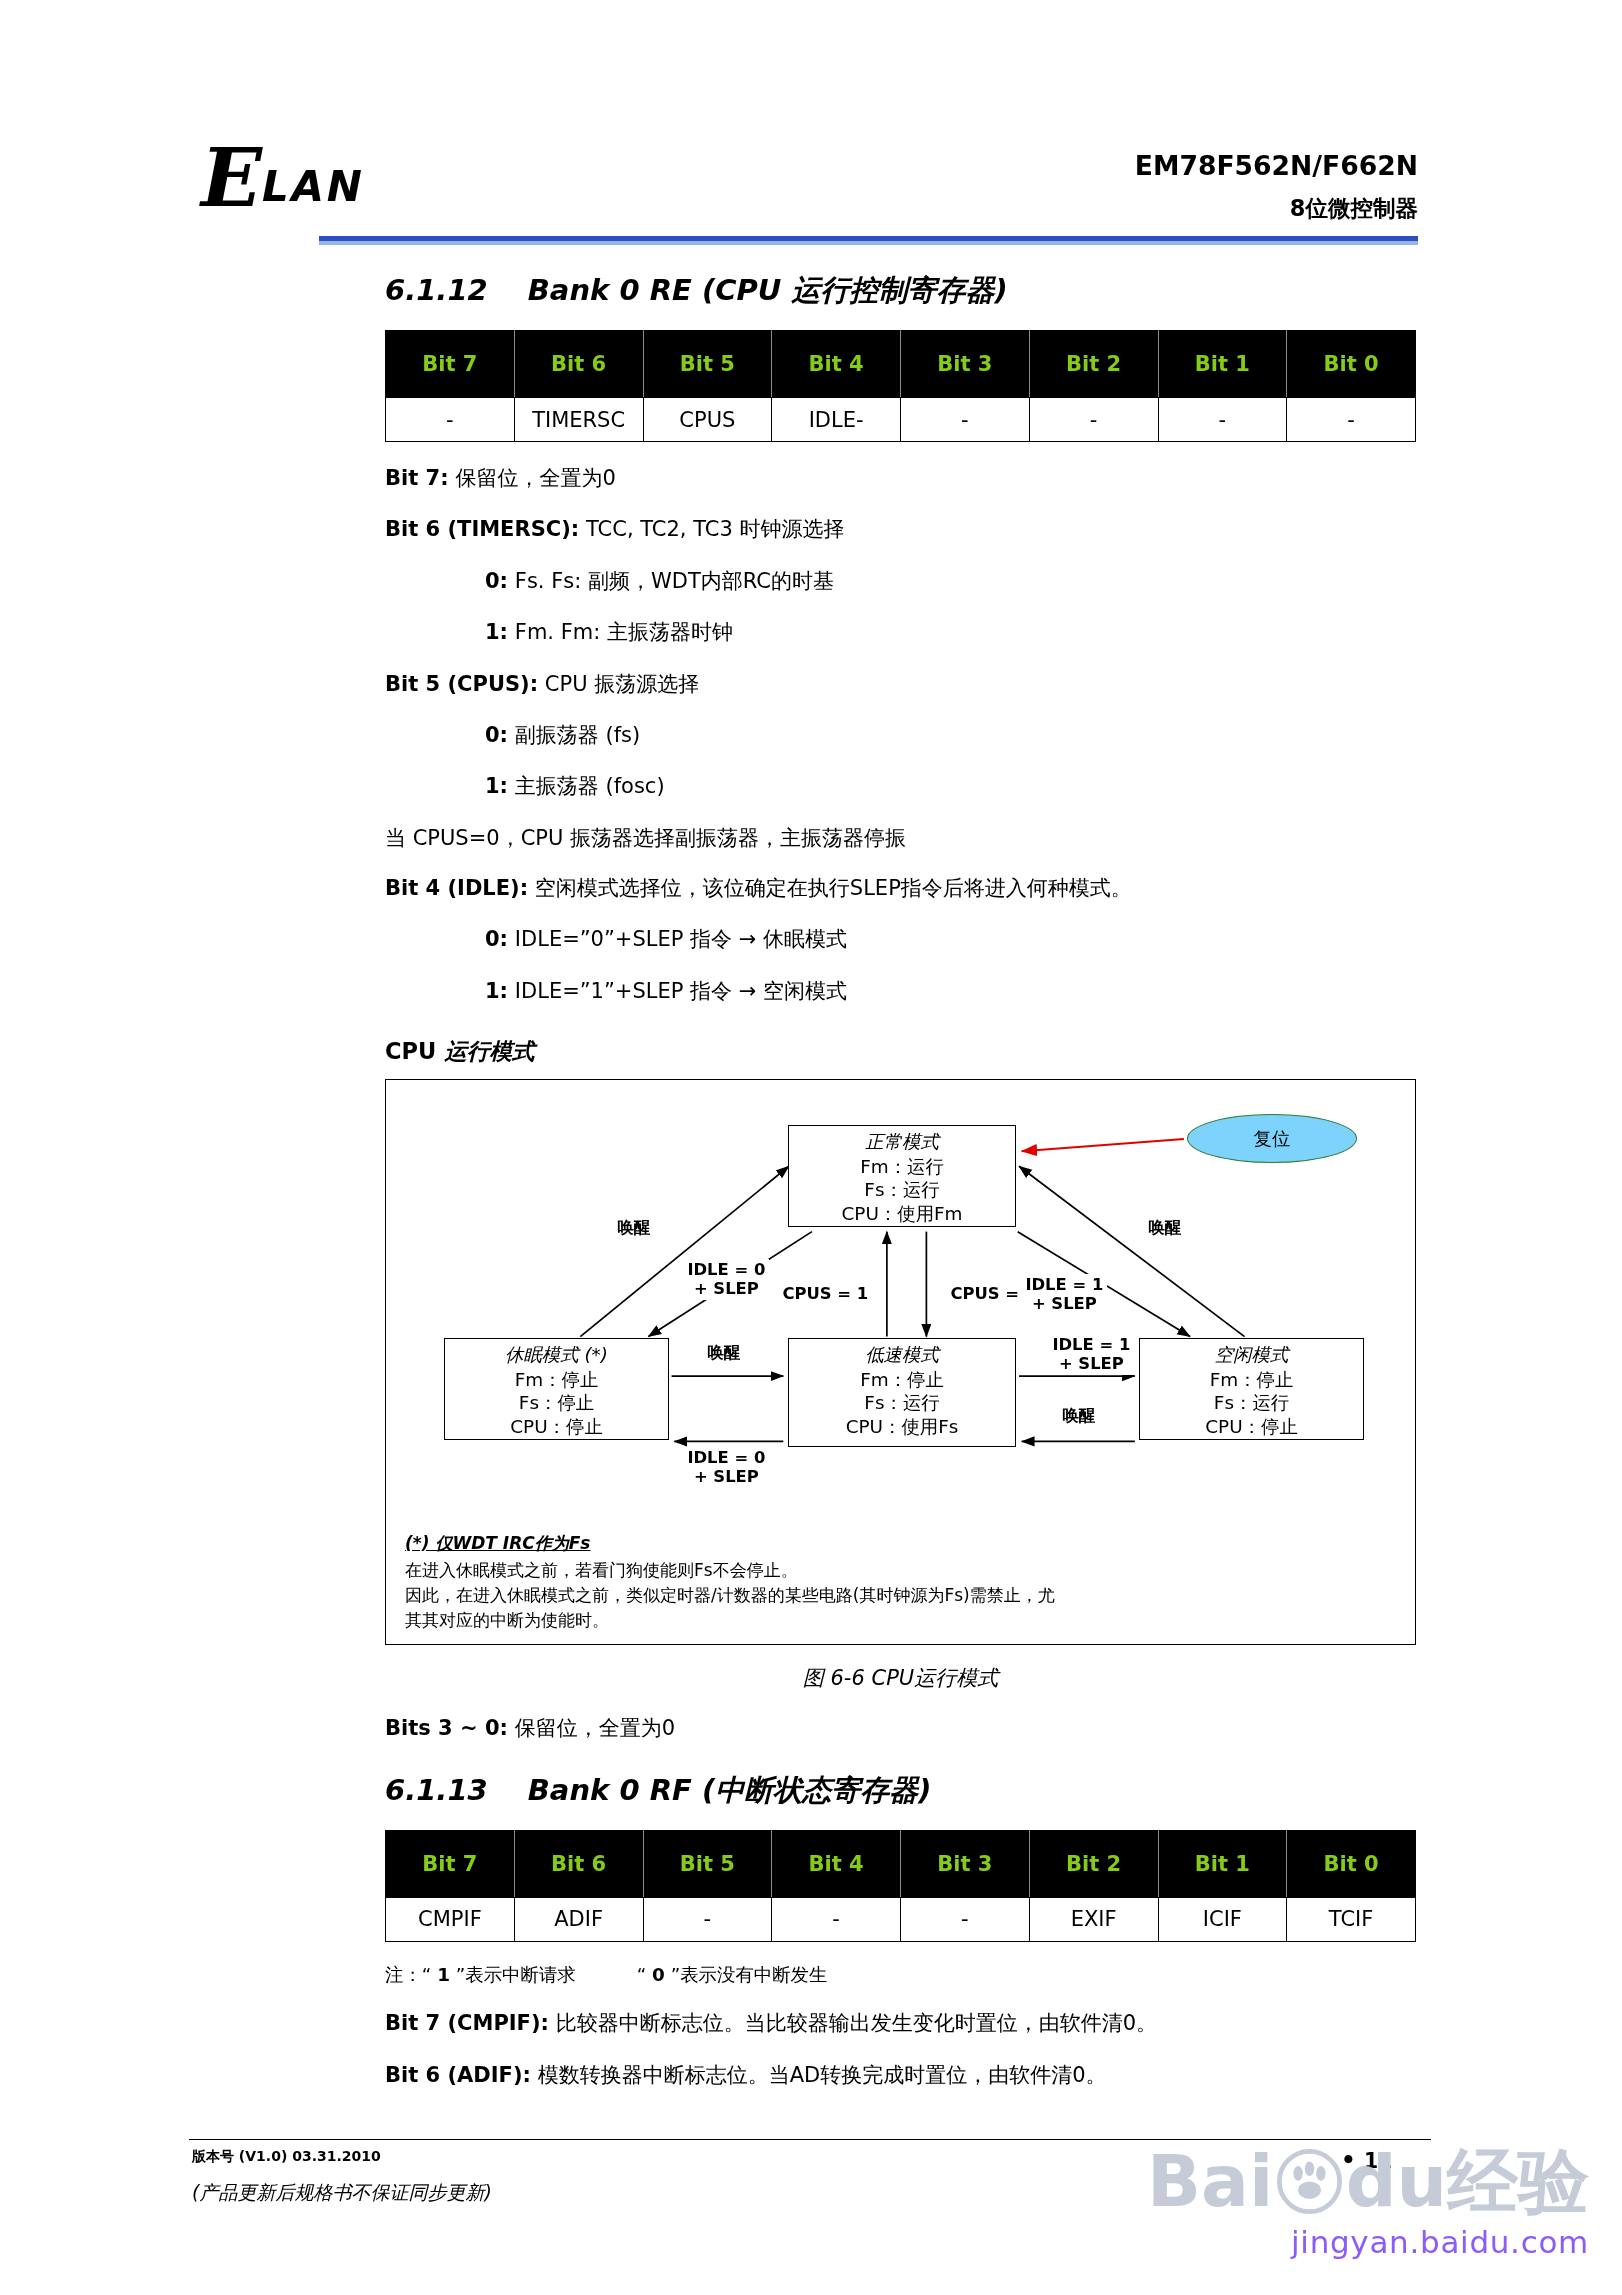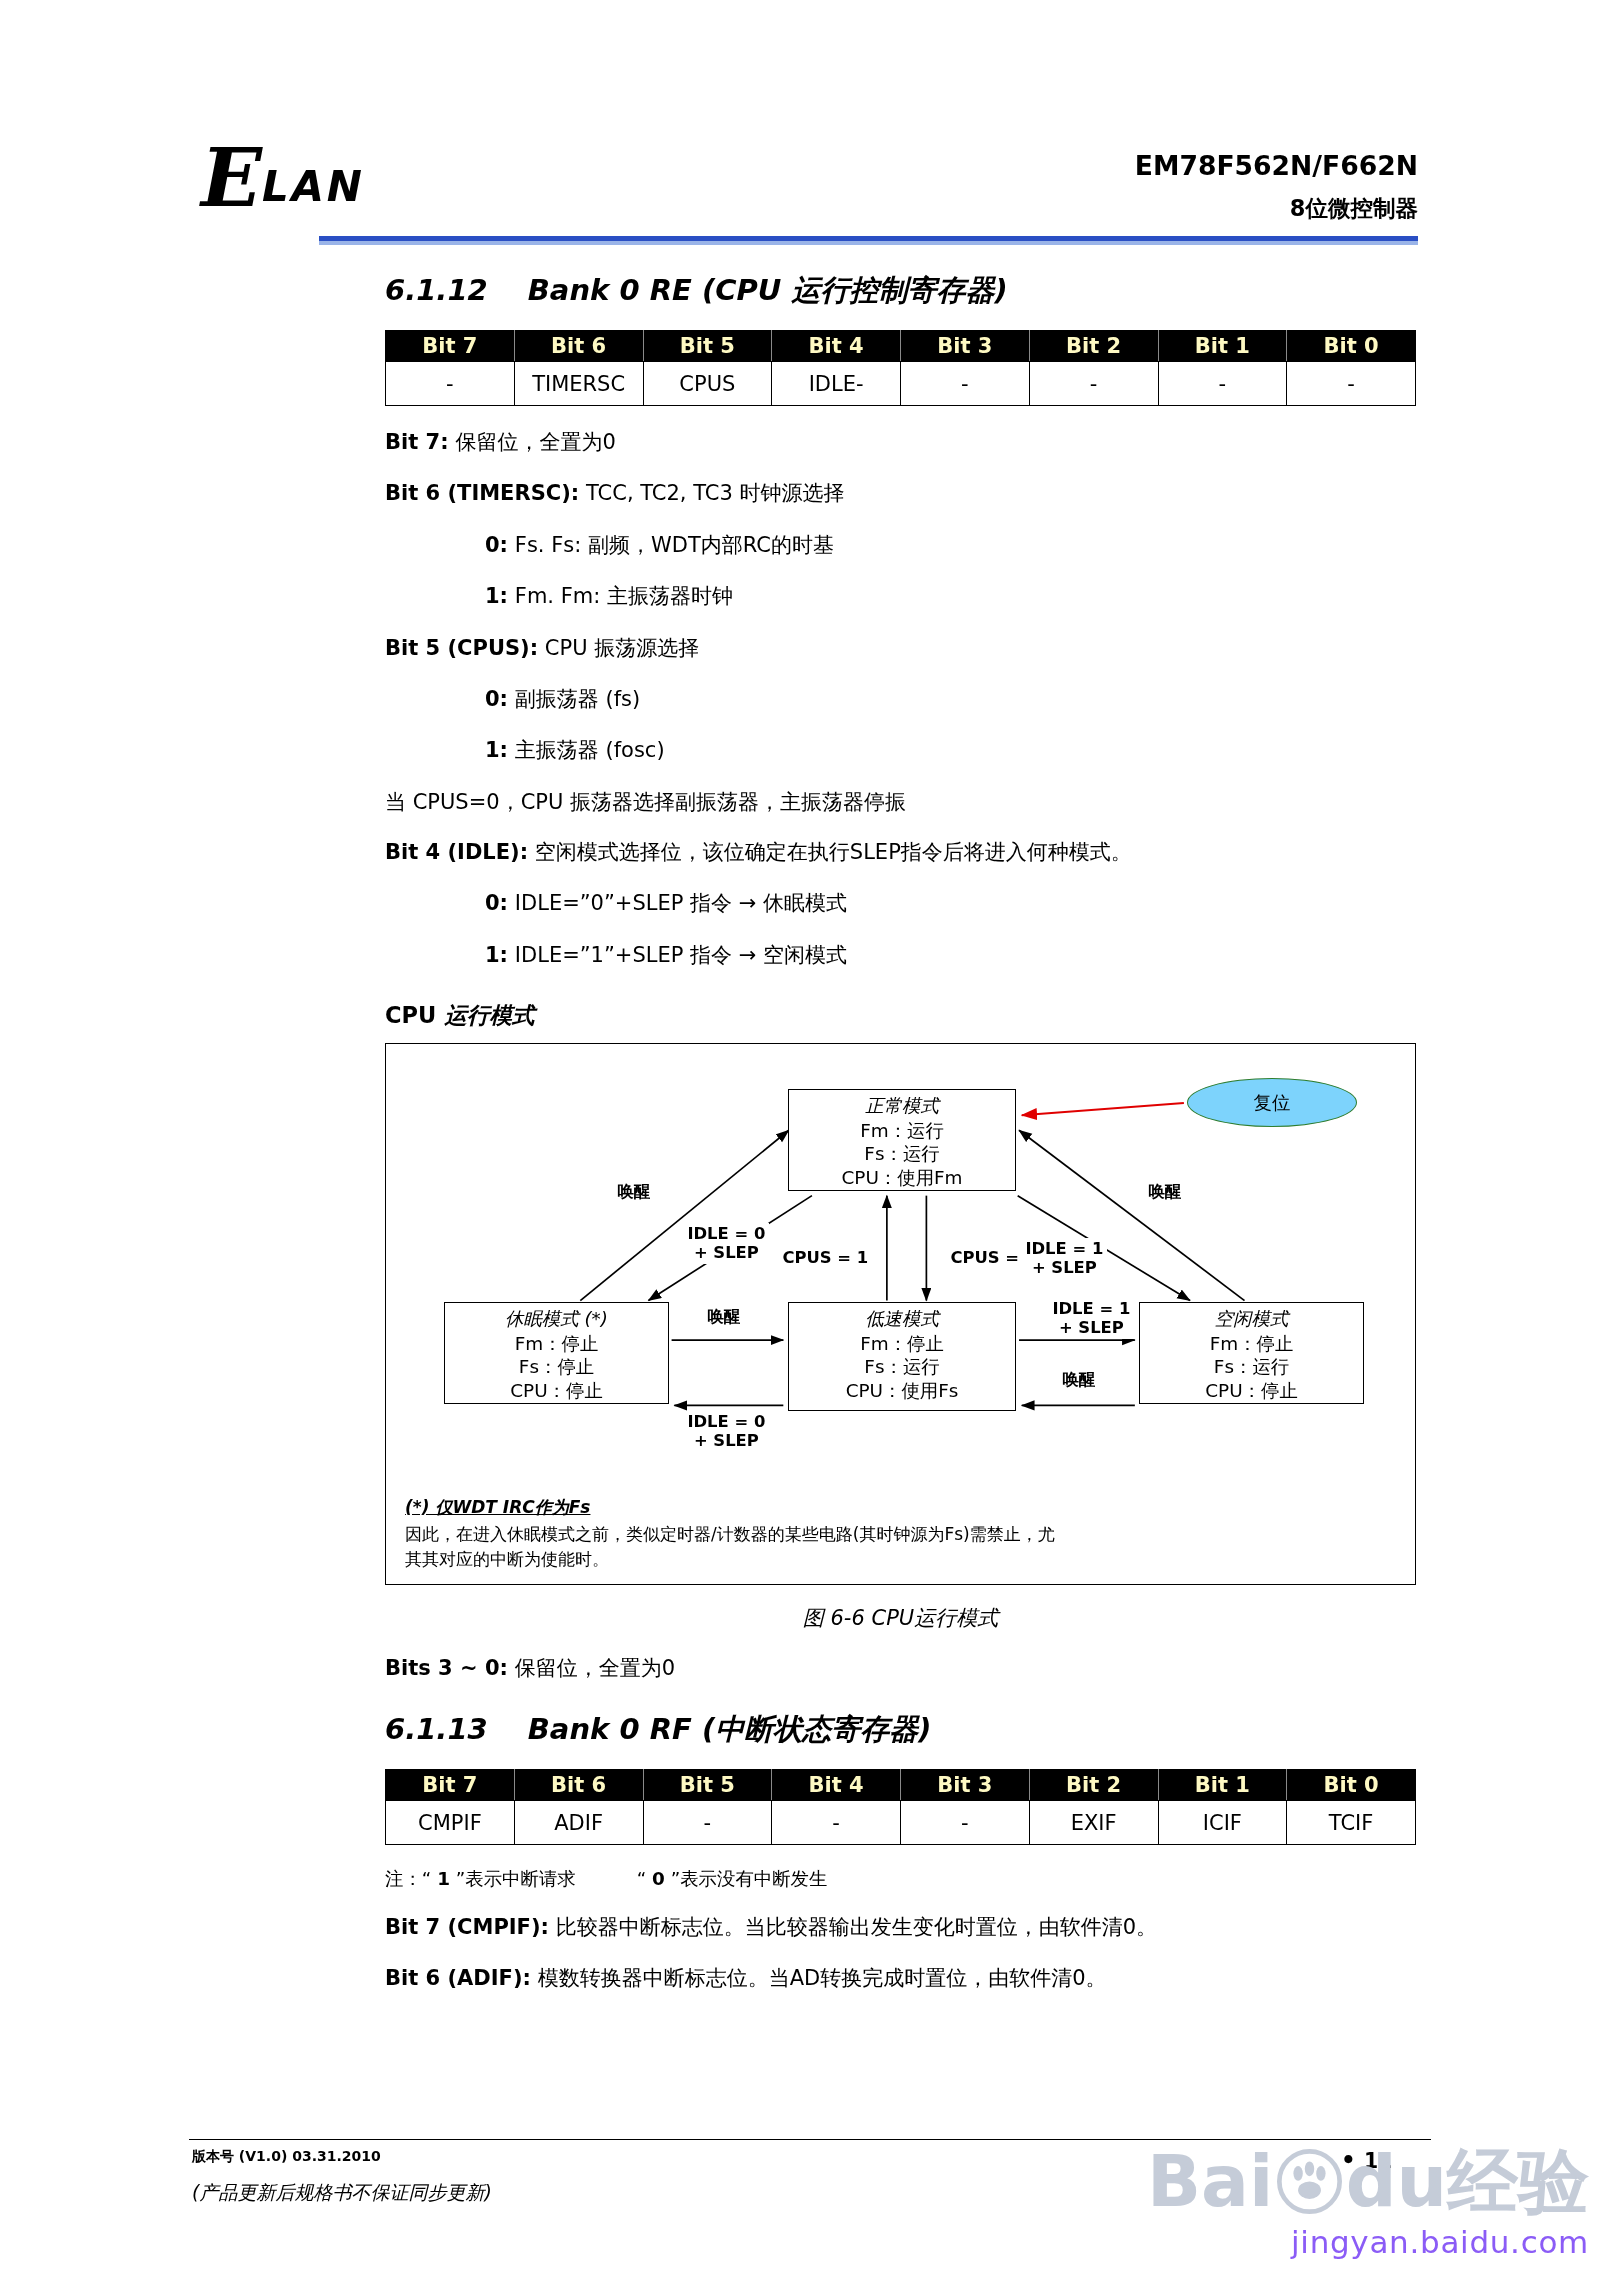--- a/index.html
+++ b/index.html
@@ -16,21 +16,21 @@
   .header-rule { position:absolute; left:319px; top:236px; width:1099px; height:8.9px;
                  background:linear-gradient(to bottom,#2a4fc4 0%,#2a4fc4 55%,#9ab4e8 55%,#9ab4e8 100%); }
 
   
   .content { position:absolute; left:385px; top:271px; width:1031px; }
   .sec-title { font-size:29px; font-weight:bold; font-style:italic; margin:0 0 19px 0; }
   .sec-num { margin-right:40px;margin-top:16px; }
   .hand { font-style:italic; }
 
   table.reg-table { width:100%; border-collapse:collapse; table-layout:fixed; margin:2.7px 0 9.5px 0; }
-  table.reg-table th { background:#000; color:#fef9c3; font-size:21px; font-weight:bold; padding:3px 0; border:1.4px solid #000; }
+  table.reg-table th { background:#000; color:#84cc16; font-size:21px; font-weight:bold; padding:21px 0; border:1.4px solid #000; }
   table.reg-table th:not(:last-child) { border-right-color:#8a8a8a; }
   table.reg-table td { font-size:21px; text-align:center; padding:9.5px 0; border:1.4px solid #000; background:#fff; }
 
   .bit { font-size:21px; margin:22px 0; line-height:1.4; }
   .bit b { margin-right:6.8px; }
   .opt { margin-left:100px; }
   .plain { font-size:21px; margin:22px 0; }
 
   .cpu-heading { font-size:22.5px; font-weight:bold; margin:30px 0 12.3px 0; }
   .cpu-heading .hand { margin-left:8.2px; }
@@ -212,20 +212,21 @@
         <div class="alabel lbl-wake-mid">唤醒</div>
         <div class="alabel lbl-idle-low">IDLE = 1
 + SLEP</div>
         <div class="alabel lbl-sleep-low">IDLE = 0
 + SLEP</div>
         <div class="alabel lbl-wake-low">唤醒</div>
       </div>
 
       <div class="footnote">
         <div class="fn-title">(*) 仅WDT IRC作为Fs</div>
+        <div>在进入休眠模式之前，若看门狗使能则Fs不会停止。</div>
         <div>因此，在进入休眠模式之前，类似定时器/计数器的某些电路(其时钟源为Fs)需禁止，尤</div>
         <div>其其对应的中断为使能时。</div>
       </div>
     </figure>
 
     <div class="fig-caption hand">图 6-6 CPU运行模式</div>
 
     <p class="bit"><b>Bits 3 ~ 0:</b><span>保留位，全置为0</span></p>
 
     <h2 class="sec-title" style="margin-top:27px;">

